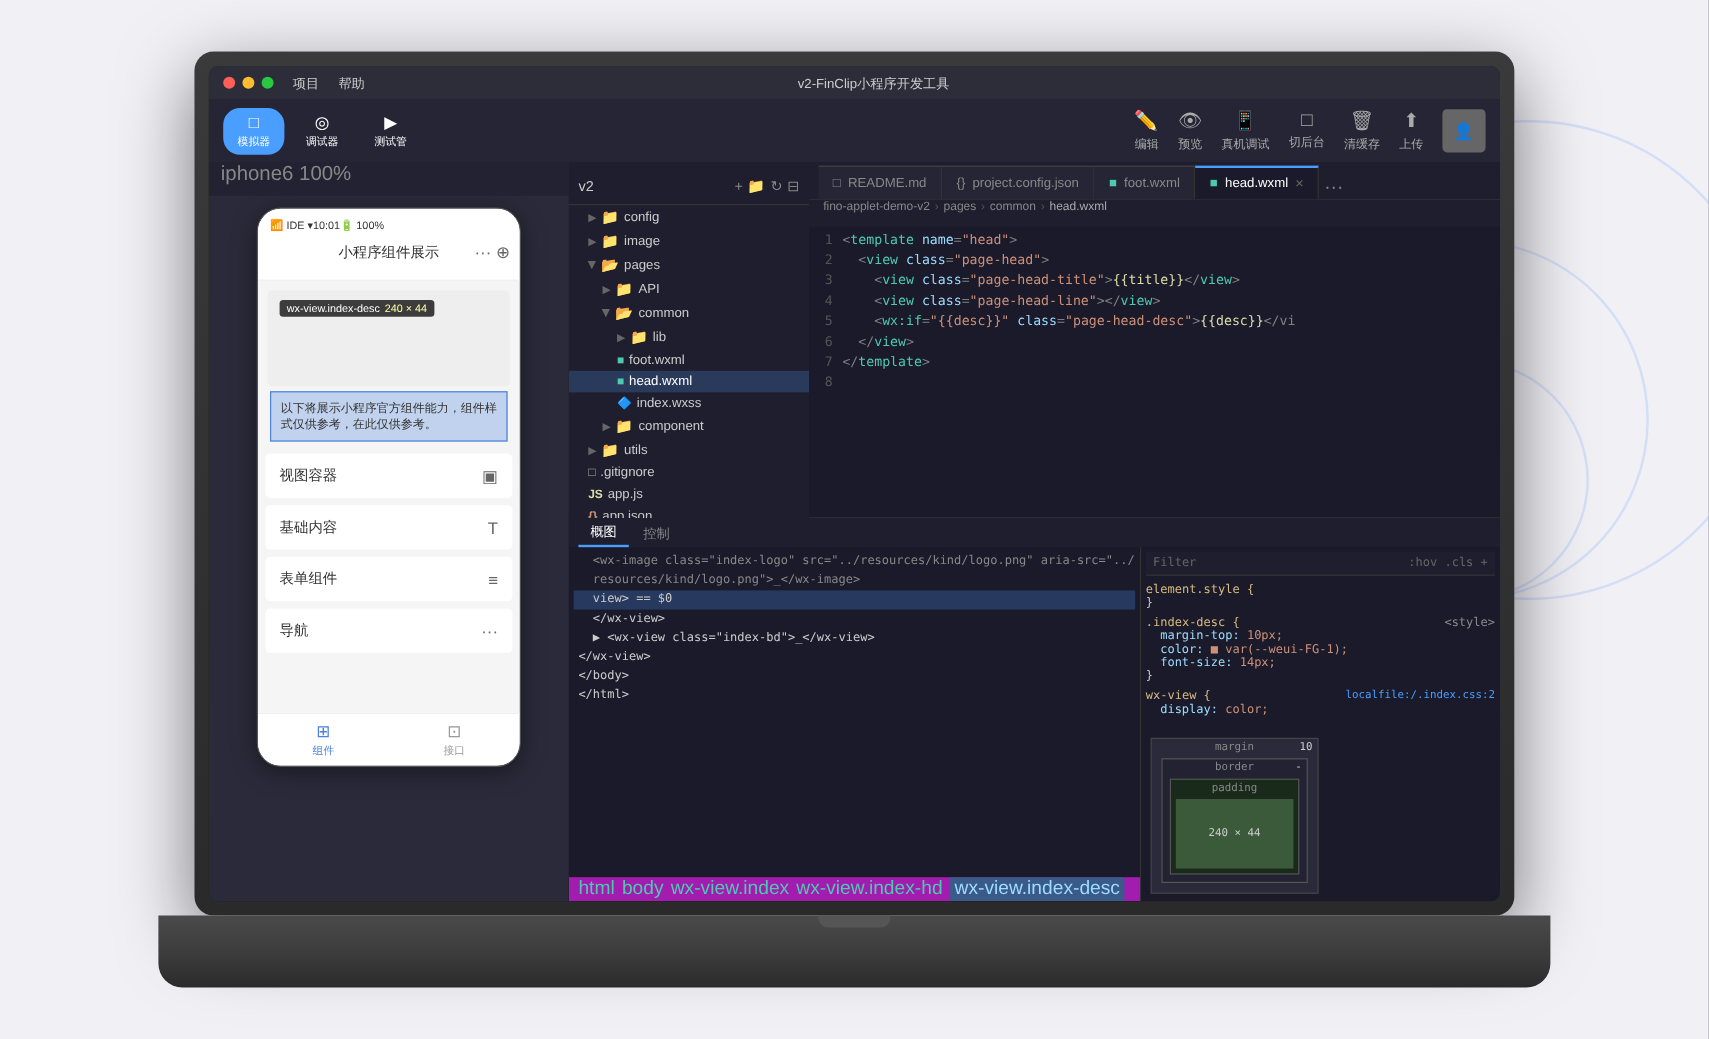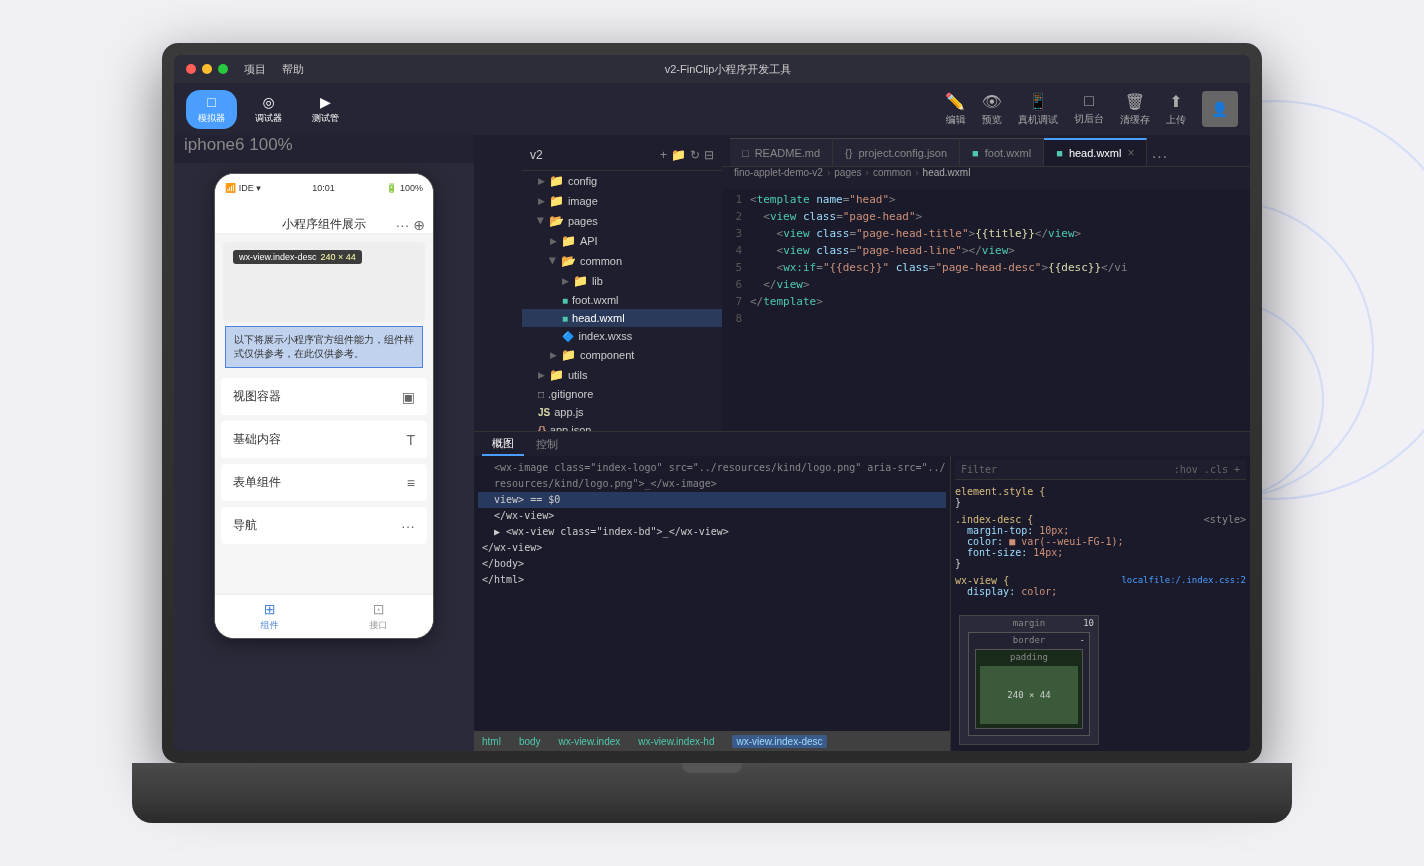--- a/index.html
+++ b/index.html
@@ -223,31 +223,31 @@
       overflow: hidden;
       box-shadow: 0 4px 20px rgba(0,0,0,0.4);
       border: 1px solid #555;
     }
 
     .phone-status-bar {
       background: #fff;
       height: 28px;
       display: flex;
       align-items: center;
-      justify-content: space-between;
+      justify-content: flex-start;
       padding: 0 10px;
       font-size: 9px;
       color: #333;
     }
 
     .phone-title-bar {
       background: #fff;
       height: 32px;
       display: flex;
-      align-items: flex-end;
+      align-items: flex-start;
       justify-content: center;
       border-bottom: 1px solid #eee;
       font-size: 12px;
       color: #333;
       font-weight: 500;
       position: relative;
     }
 
     .phone-title-actions {
       position: absolute;
@@ -531,26 +531,26 @@
     .html-line {
       line-height: 16px;
       white-space: pre;
       color: #ccc;
       padding: 0 4px;
     }
     .html-line.selected { background: rgba(74,130,220,0.3); }
 
     .element-path {
       height: 20px;
-      background: #404040;
+      background: #a21caf;
       display: flex;
       align-items: center;
       padding: 0 8px;
-      gap: 18px;
-      font-size: 10px;
+      gap: 6px;
+      font-size: 16px;
       color: #888;
       flex-shrink: 0;
     }
 
     .path-item {
       color: #4ec9b0;
       cursor: pointer;
     }
     .path-item.active {
       background: #3a5a8a;
@@ -754,21 +754,21 @@
                   <span class="phone-nav-icon">⊡</span>
                   <span>接口</span>
                 </div>
               </div>
             </div>
           </div>
         </div>
 
         <div style="display: flex; flex: 1; flex-direction: column; overflow: hidden;">
 
-          <div style="display: flex; flex: 1; overflow: hidden; margin-left: 48px;">
+          <div style="display: flex; flex: 1; overflow: hidden;">
 
             <div class="file-tree">
               <div class="tree-header">
                 <span style="color:#ccc;font-size:12px;font-weight:500;">v2</span>
                 <div class="tree-actions">
                   <span>+</span>
                   <span>📁</span>
                   <span>↻</span>
                   <span>⊟</span>
                 </div>

